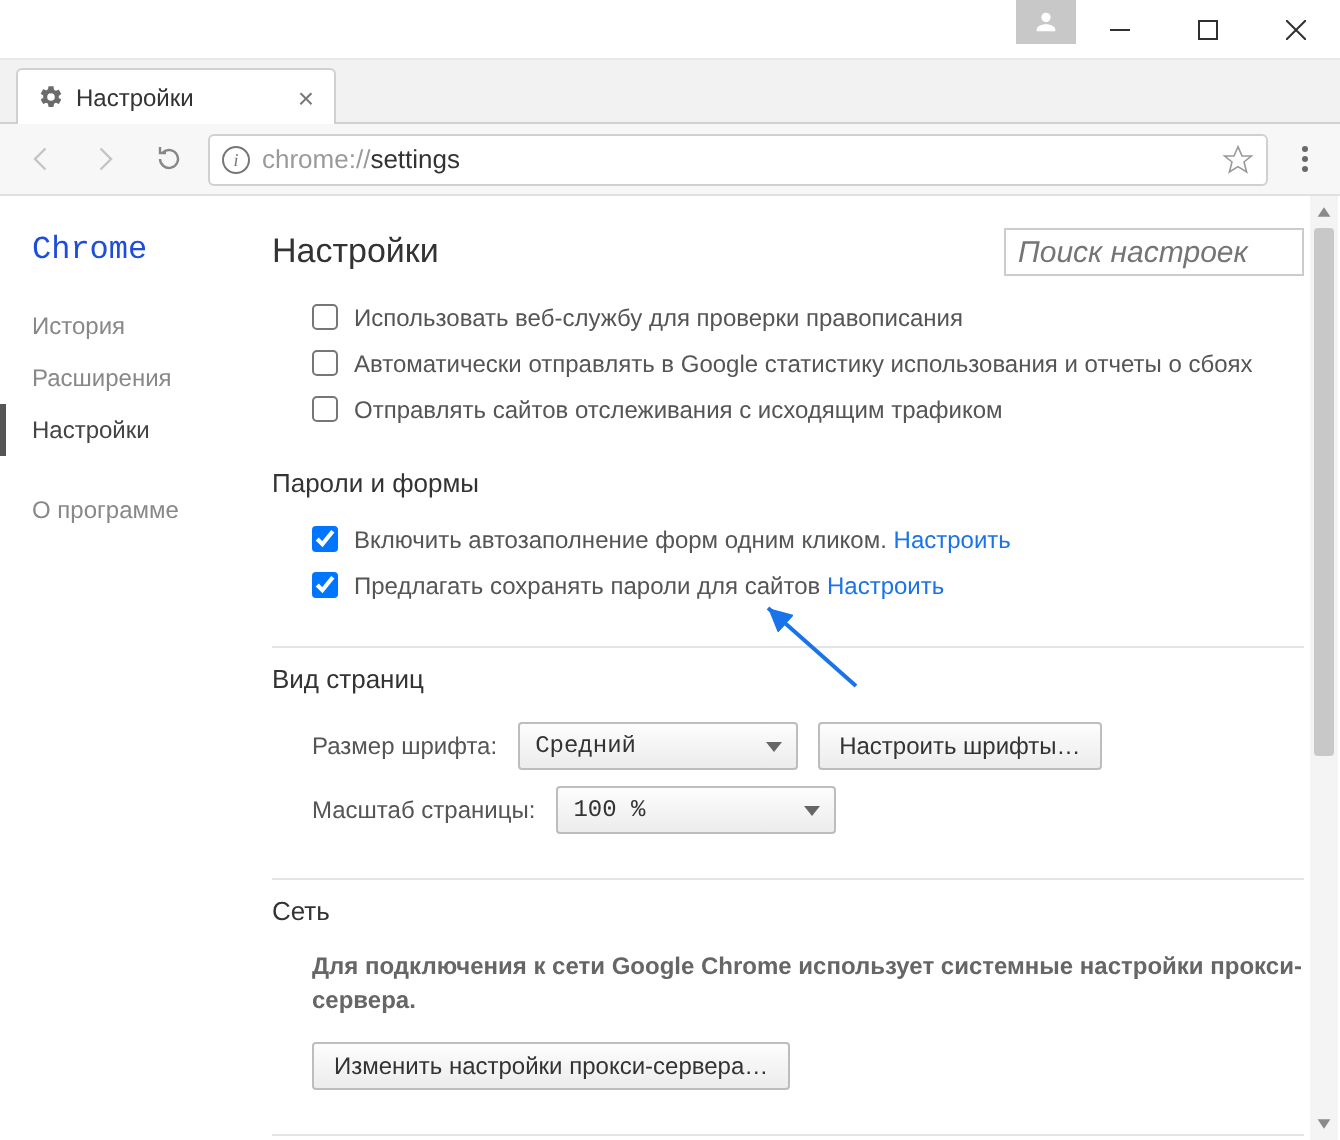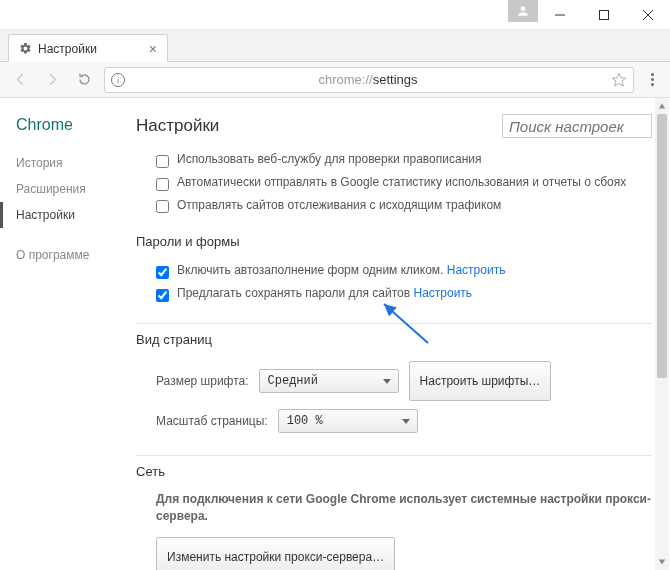--- a/index.html
+++ b/index.html
@@ -17,47 +17,47 @@
   .tab .gear { width: 13px; height: 13px; }
   .tab-title { font-size: 12px; color: #333; flex: 1; white-space: nowrap; overflow: hidden; text-overflow: ellipsis; }
   .tab-close { font-size: 14px; color: #777; line-height: 1; }
   
   .addr-row { height: 36px; background: #f7f7f7; display: flex; align-items: center; padding: 0 8px; gap: 8px; border-bottom: 1px solid #e0e0e0; }
   .nav-btn { width: 24px; height: 24px; display: flex; align-items: center; justify-content: center; color: #888; }
   .nav-btn svg { width: 15px; height: 15px; stroke: #888; fill: none; stroke-width: 1.6; }
   .nav-btn.disabled svg { stroke: #c4c4c4; }
   .omnibox { flex: 1; height: 26px; border: 1px solid #d0d0d0; border-radius: 3px; background: #fff; display: flex; align-items: center; padding: 0 6px; gap: 6px; }
   .info-icon { width: 14px; height: 14px; border: 1px solid #777; border-radius: 50%; display: flex; align-items: center; justify-content: center; font-size: 9px; color: #777; font-family: Georgia, serif; font-style: italic; }
-  .url-text { font-size: 13px; color: #333; flex: 1; text-align: center; }
+  .url-text { font-size: 13px; color: #333; flex: 1; }
   .url-text .scheme { color: #9a9a9a; }
   .star { width: 16px; height: 16px; }
   .star svg { stroke: #999; fill: none; stroke-width: 1.2; }
   .menu-dots { width: 20px; display: flex; flex-direction: column; align-items: center; gap: 2px; }
   .menu-dots span { width: 3px; height: 3px; background: #6a6a6a; border-radius: 50%; }
   
   .content { display: flex; height: calc(570px - 30px - 32px - 36px); }
   .sidebar { width: 128px; padding: 18px 0 0 16px; }
-  .sidebar h1 { font-size: 16px; font-weight: 400; color: #0f766e; margin-bottom: 16px; }
+  .sidebar h1 { font-size: 16px; font-weight: 400; color: #1d4ed8; margin-bottom: 16px; font-family: Liberation Mono, monospace; }
   .sidebar-item { display: block; font-size: 12px; color: #888; padding: 6px 0 6px 0; cursor: pointer; border-left: 3px solid transparent; margin-left: -16px; padding-left: 13px; }
   .sidebar-item.active { color: #444; border-left-color: #555; }
   .sidebar-sep { height: 14px; }
   .main { flex: 1; padding: 16px 18px 0 8px; overflow-y: auto; position: relative; }
   .main-header { display: flex; align-items: center; margin-bottom: 10px; }
   .main-header h2 { font-size: 17px; font-weight: 400; color: #333; flex: 1; }
   .search-settings { width: 150px; height: 24px; border: 1px solid #ccc; font-size: 15px; padding: 0 6px; color: #888; font-style: italic; }
   .section { margin-bottom: 18px; }
   .section-title { font-size: 13px; color: #333; margin: 8px 0 10px; }
-  .chk-row { display: flex; align-items: flex-end; gap: 8px; padding: 3px 0 3px 20px; font-size: 12px; color: #555; }
+  .chk-row { display: flex; align-items: flex-start; gap: 8px; padding: 3px 0 3px 20px; font-size: 12px; color: #555; }
   .chk-row input[type=checkbox] { width: 13px; height: 13px; margin-top: 1px; }
   .chk-row .lbl { line-height: 1.4; }
   .link { color: #1a73e8; cursor: pointer; }
   .form-row { display: flex; align-items: center; gap: 10px; padding: 4px 0 4px 20px; font-size: 12px; color: #555; }
   .select { position: relative; display: inline-flex; align-items: center; height: 24px; border: 1px solid #bdbdbd; background: linear-gradient(#fdfdfd,#ececec); padding: 0 22px 0 8px; font-size: 12px; color: #333; min-width: 140px; border-radius: 2px; font-family: Liberation Mono, monospace; }
   .select::after { content: ""; position: absolute; right: 7px; top: 9px; border-left: 4px solid transparent; border-right: 4px solid transparent; border-top: 5px solid #666; }
-  .btn { height: 40px; border: 1px solid #bdbdbd; background: linear-gradient(#fdfdfd,#ececec); padding: 0 10px; font-size: 12px; color: #333; border-radius: 2px; display: inline-flex; align-items: center; cursor: pointer; }
+  .btn { height: 24px; border: 1px solid #bdbdbd; background: linear-gradient(#fdfdfd,#ececec); padding: 0 10px; font-size: 12px; color: #333; border-radius: 2px; display: inline-flex; align-items: center; cursor: pointer; }
   .divider { border: none; border-top: 1px solid #e4e4e4; margin: 8px 0 8px 0; }
   .body-text { font-size: 12px; color: #666; padding: 2px 0 8px 20px; line-height: 1.4; font-weight: bold; }
   .arrow-annot { position: absolute; pointer-events: none; }
   .arrow-annot svg { overflow: visible; }
   .scrollbar { position: absolute; right: 1px; top: 0; width: 14px; height: 100%; background: #f4f4f4; display: flex; flex-direction: column; }
   .sb-btn { height: 16px; display:flex; align-items:center; justify-content:center; }
   .sb-btn svg { width:8px; height:8px; fill:#8a8a8a; }
   .sb-track { flex:1; position:relative; }
   .sb-thumb { position:absolute; left:2px; right:2px; top:0; height:60%; background:#c8c8c8; border-radius:2px; }
 </style>

